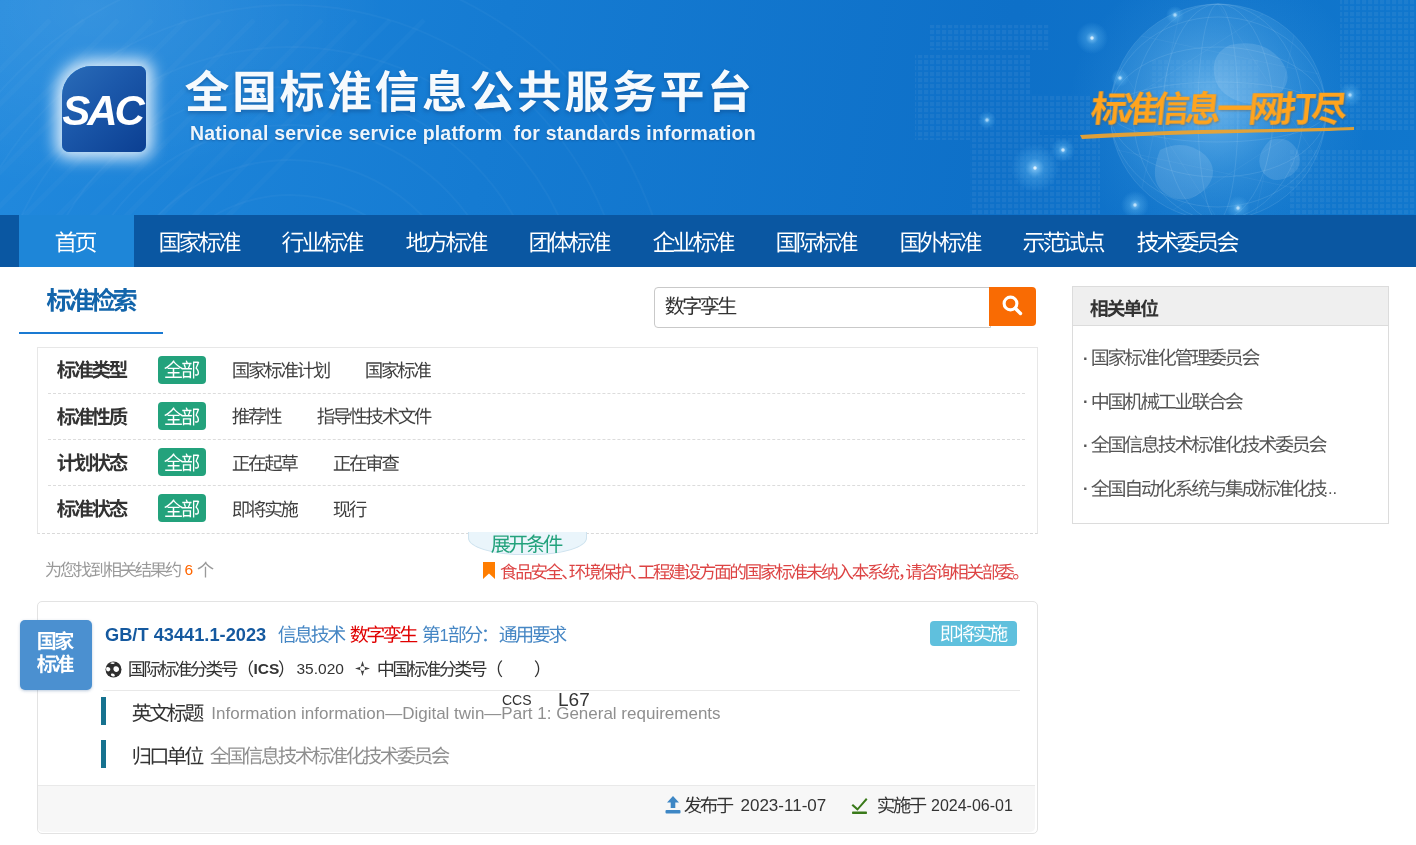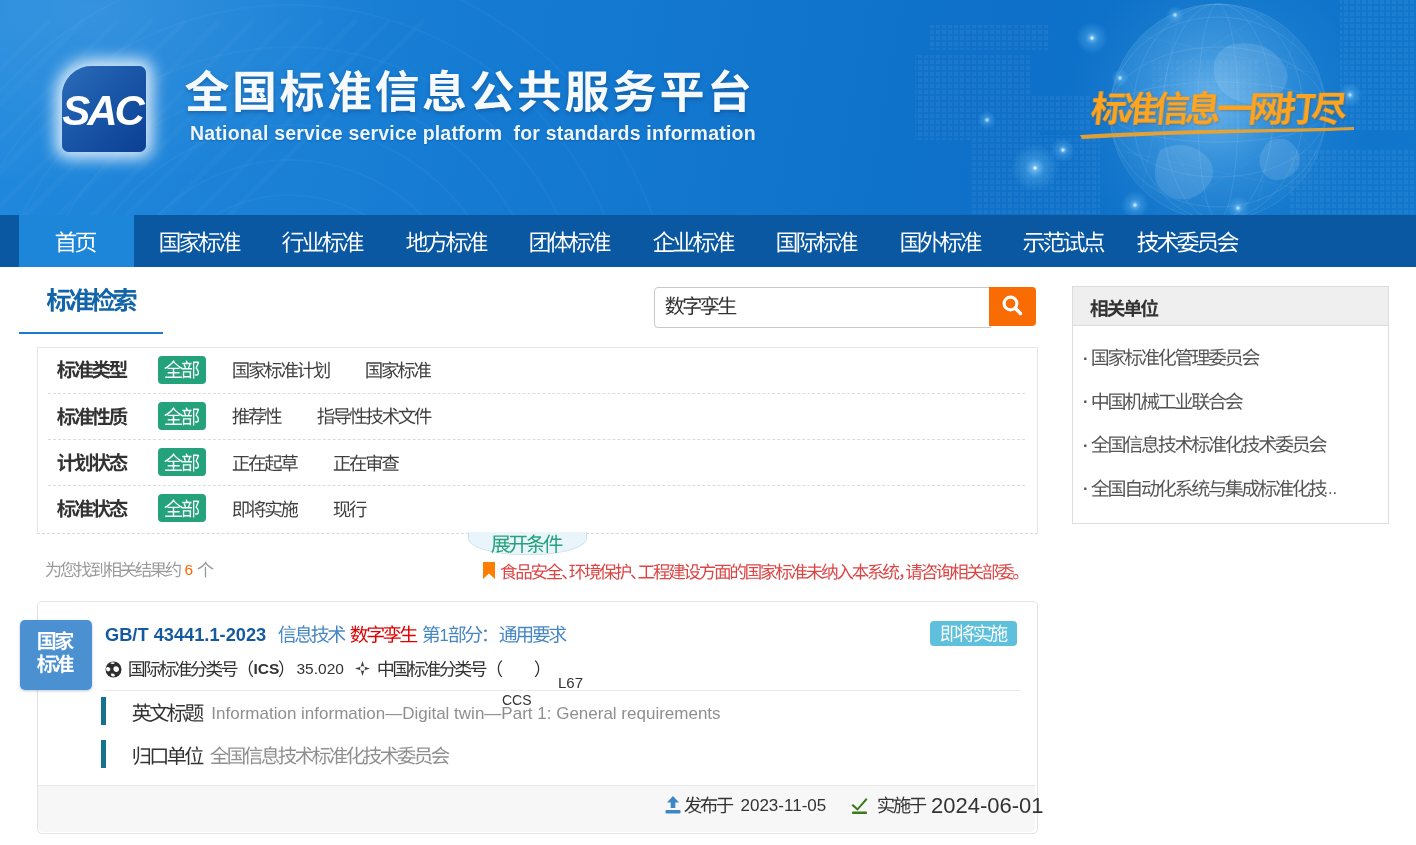--- a/index.html
+++ b/index.html
@@ -616,21 +616,21 @@
     <use href="#g21" transform="translate(2925,937) scale(1.15,-1.15)" fill="#333333"></use>
     <use href="#g118" transform="translate(3925,937) scale(1.15,-1.15)" fill="#333333"></use>
     <use href="#g124" transform="translate(4925,937) scale(1.15,-1.15)" fill="#333333"></use>
     <use href="#g125" transform="translate(5925,937) scale(1.15,-1.15)" fill="#333333"></use>
     <use href="#g126" transform="translate(6925,937) scale(1.15,-1.15)" fill="#333333"></use>
   </svg>
 <div style="position:absolute;left:502px;top:661.4px;font-weight:400;font-size:14px;color:#333333;letter-spacing:0px;white-space:pre;line-height:15.5px;margin-top:32px;">CCS</div>
 <svg style="position:absolute;left:535px;top:660.9px;overflow:visible;" width="15.5" height="15.5" viewBox="0 0 1000 1000">
     <use href="#g127" transform="translate(-75,937) scale(1.15,-1.15)" fill="#333333"></use>
   </svg>
-<div style="position:absolute;left:558px;top:675px;font-weight:400;font-size:15px;color:#333333;letter-spacing:0px;white-space:pre;line-height:15.5px;">L67</div>
+<div style="position:absolute;left:558px;top:692px;font-weight:400;font-size:19px;color:#333333;letter-spacing:0px;white-space:pre;line-height:15.5px;">L67</div>
 <div style="position:absolute;left:103px;top:690px;width:917px;height:0;border-top:1px solid #e8e8e8"></div>
 <div style="position:absolute;left:100.5px;top:696.5px;width:5.5px;height:28.5px;background:#16728f"></div>
 <svg style="position:absolute;left:133px;top:703.6px;overflow:visible;" width="70" height="17.5" viewBox="0 0 4000 1000">
     <use href="#g129" transform="translate(-75,937) scale(1.15,-1.15)" fill="#333333"></use>
     <use href="#g59" transform="translate(925,937) scale(1.15,-1.15)" fill="#333333"></use>
     <use href="#g20" transform="translate(1925,937) scale(1.15,-1.15)" fill="#333333"></use>
     <use href="#g130" transform="translate(2925,937) scale(1.15,-1.15)" fill="#333333"></use>
   </svg>
 <div style="position:absolute;left:211.3px;top:704.6px;font-weight:400;font-size:17px;color:#8f8f8f;letter-spacing:0px;white-space:pre;line-height:17px;">Information information—Digital twin—Part 1: General requirements</div>
 <div style="position:absolute;left:100.5px;top:739.5px;width:5.5px;height:28.5px;background:#16728f"></div>
@@ -663,35 +663,35 @@
         <path d="M8 0 L14 6.5 L10.3 6.5 L10.3 12 L5.7 12 L5.7 6.5 L2 6.5 Z"></path>
         <rect x="0.5" y="14" width="15" height="3.4" rx="1"></rect>
       </g>
     </svg>
   </div>
 <svg style="position:absolute;left:684.5px;top:797.4px;overflow:visible;" width="48" height="16" viewBox="0 0 3000 1000">
     <use href="#g136" transform="translate(-75,937) scale(1.15,-1.15)" fill="#333333"></use>
     <use href="#g137" transform="translate(925,937) scale(1.15,-1.15)" fill="#333333"></use>
     <use href="#g138" transform="translate(1925,937) scale(1.15,-1.15)" fill="#333333"></use>
   </svg>
-<div style="position:absolute;left:740.5px;top:797.1px;font-weight:400;font-size:17px;color:#333333;letter-spacing:0px;white-space:pre;line-height:17px;">2023-11-05</div>
+<div style="position:absolute;left:740.5px;top:797.1px;font-weight:400;font-size:17px;color:#333333;letter-spacing:0px;white-space:pre;line-height:17px;">2023-11-07</div>
 <div style="position:absolute;left:851px;top:797px;width:17px;height:17px">
     <svg width="17" height="17" viewBox="0 0 17 17">
       <g fill="#3a7a1a">
         <path d="M2 7 L6.5 11 L15 1 L16.5 2.5 L6.5 13.8 L0.5 8.5 Z"></path>
         <rect x="1" y="14.4" width="15" height="2.6" rx="0.8"></rect>
       </g>
     </svg>
   </div>
 <svg style="position:absolute;left:877.5px;top:797.4px;overflow:visible;" width="48" height="16" viewBox="0 0 3000 1000">
     <use href="#g73" transform="translate(-75,937) scale(1.15,-1.15)" fill="#333333"></use>
     <use href="#g74" transform="translate(925,937) scale(1.15,-1.15)" fill="#333333"></use>
     <use href="#g138" transform="translate(1925,937) scale(1.15,-1.15)" fill="#333333"></use>
   </svg>
-<div style="position:absolute;left:931px;top:797.1px;font-weight:400;font-size:22px;color:#333333;letter-spacing:0px;white-space:pre;line-height:17px;">2024-06-01</div>
+<div style="position:absolute;left:931px;top:797.1px;font-weight:400;font-size:16px;color:#333333;letter-spacing:0px;white-space:pre;line-height:17px;">2024-06-01</div>
 <div style="position:absolute;left:1072px;top:285.5px;width:314.5px;height:236.5px;background:#fff;border:1px solid #dcdcdc"></div>
 <div style="position:absolute;left:1072px;top:285.5px;width:314.5px;height:38px;background:#efefef;border:1px solid #dcdcdc"></div>
 <svg style="position:absolute;left:1091px;top:300px;overflow:visible;" width="66.9" height="16.5" viewBox="0 0 4055 1000">
     <use href="#g139" transform="translate(-75,937) scale(1.15,-1.15)" fill="#333333"></use>
     <use href="#g140" transform="translate(943.2,937) scale(1.15,-1.15)" fill="#333333"></use>
     <use href="#g141" transform="translate(1961.4,937) scale(1.15,-1.15)" fill="#333333"></use>
     <use href="#g142" transform="translate(2979.5,937) scale(1.15,-1.15)" fill="#333333"></use>
   </svg>
 <div style="position:absolute;left:1083px;top:349.8px;font-weight:700;font-size:16.5px;color:#555555;letter-spacing:0px;white-space:pre;line-height:16.5px;">·</div>
 <svg style="position:absolute;left:1092.4px;top:349.3px;overflow:visible;" width="167.2" height="16.5" viewBox="0 0 10136 1000">

